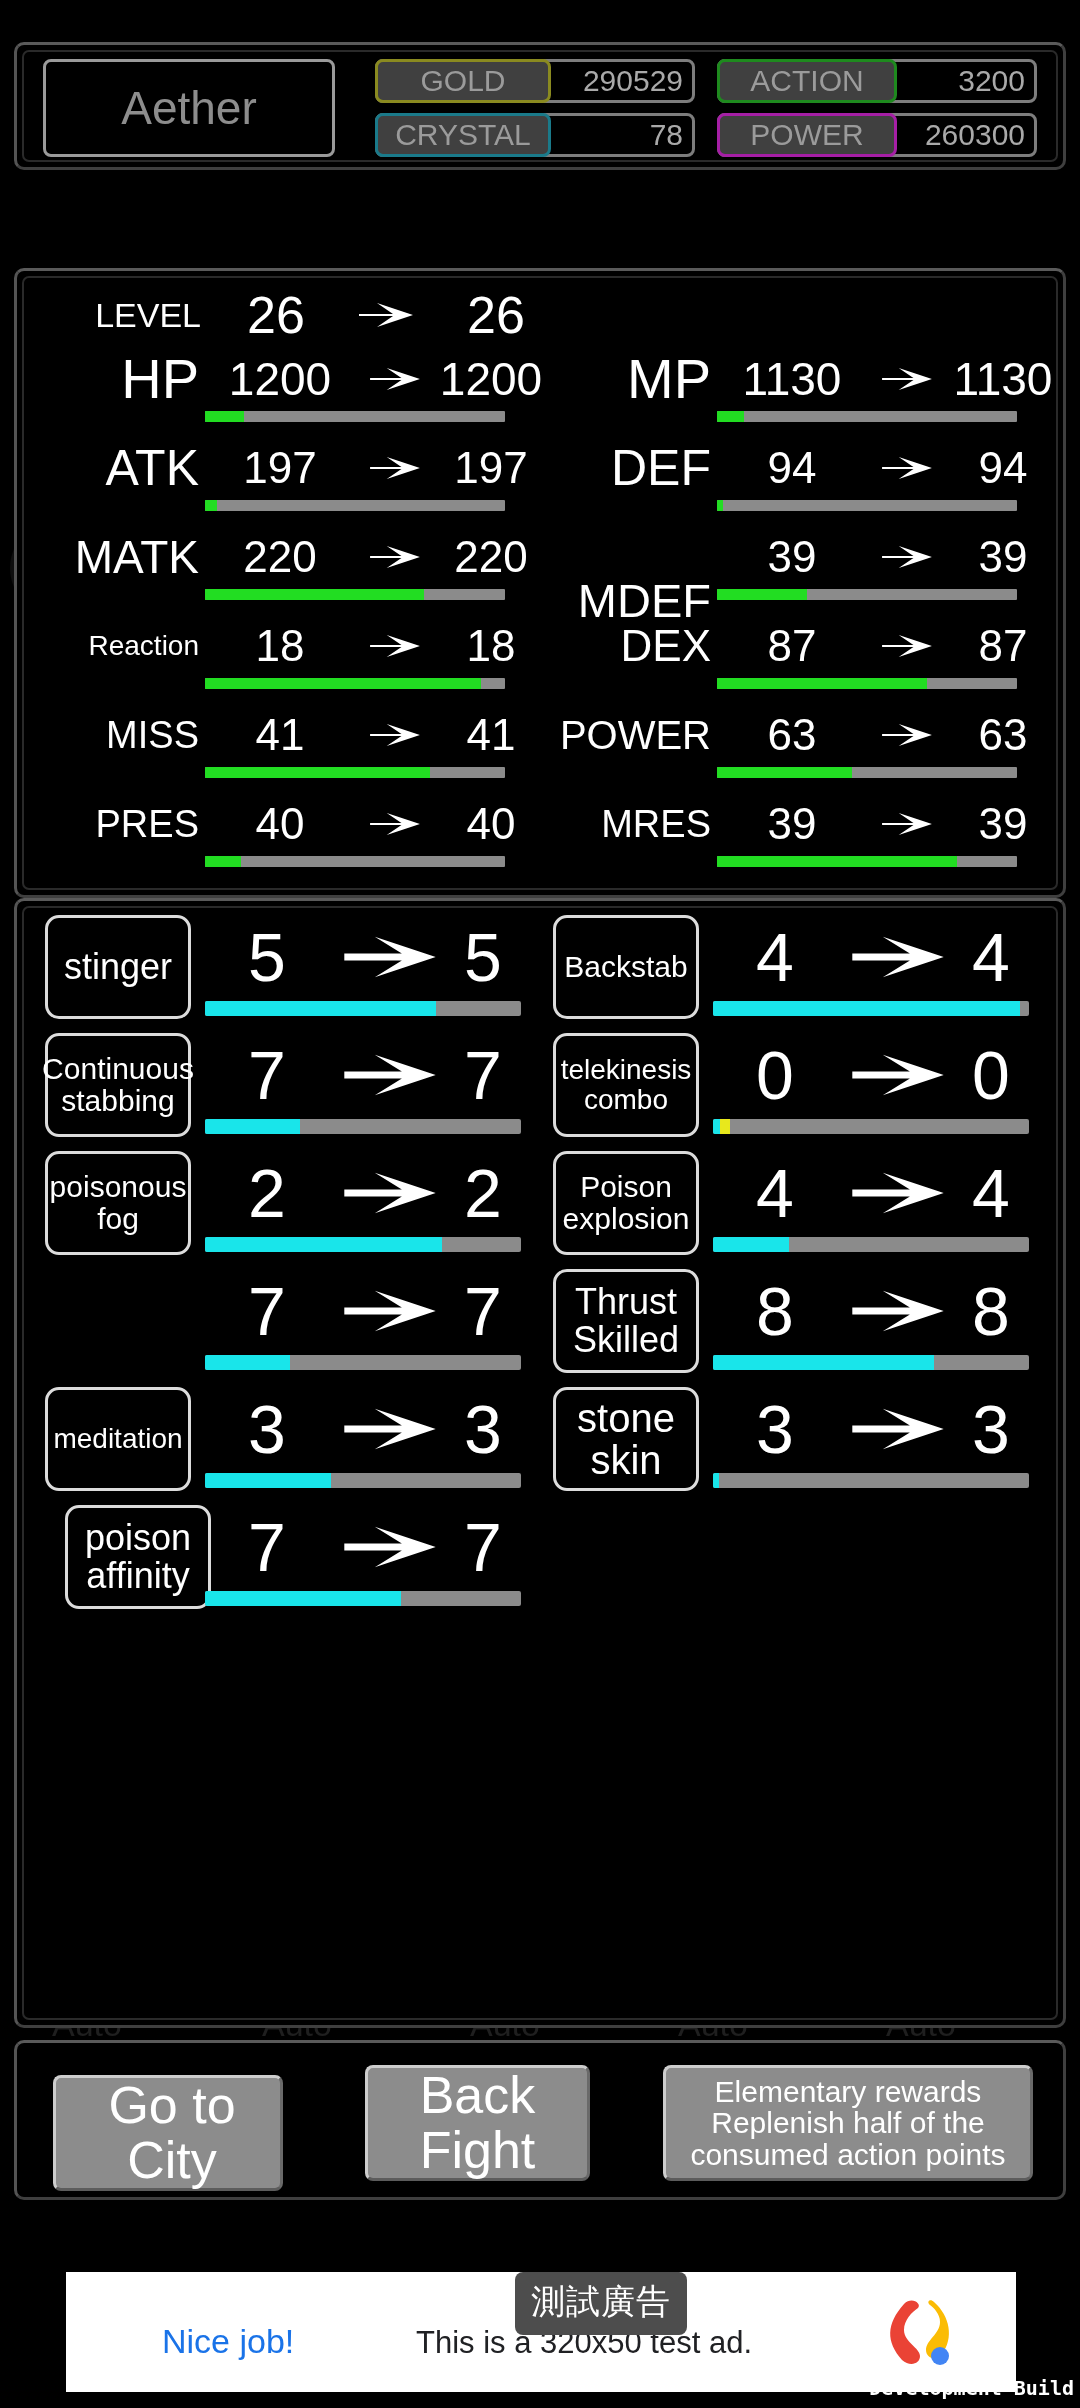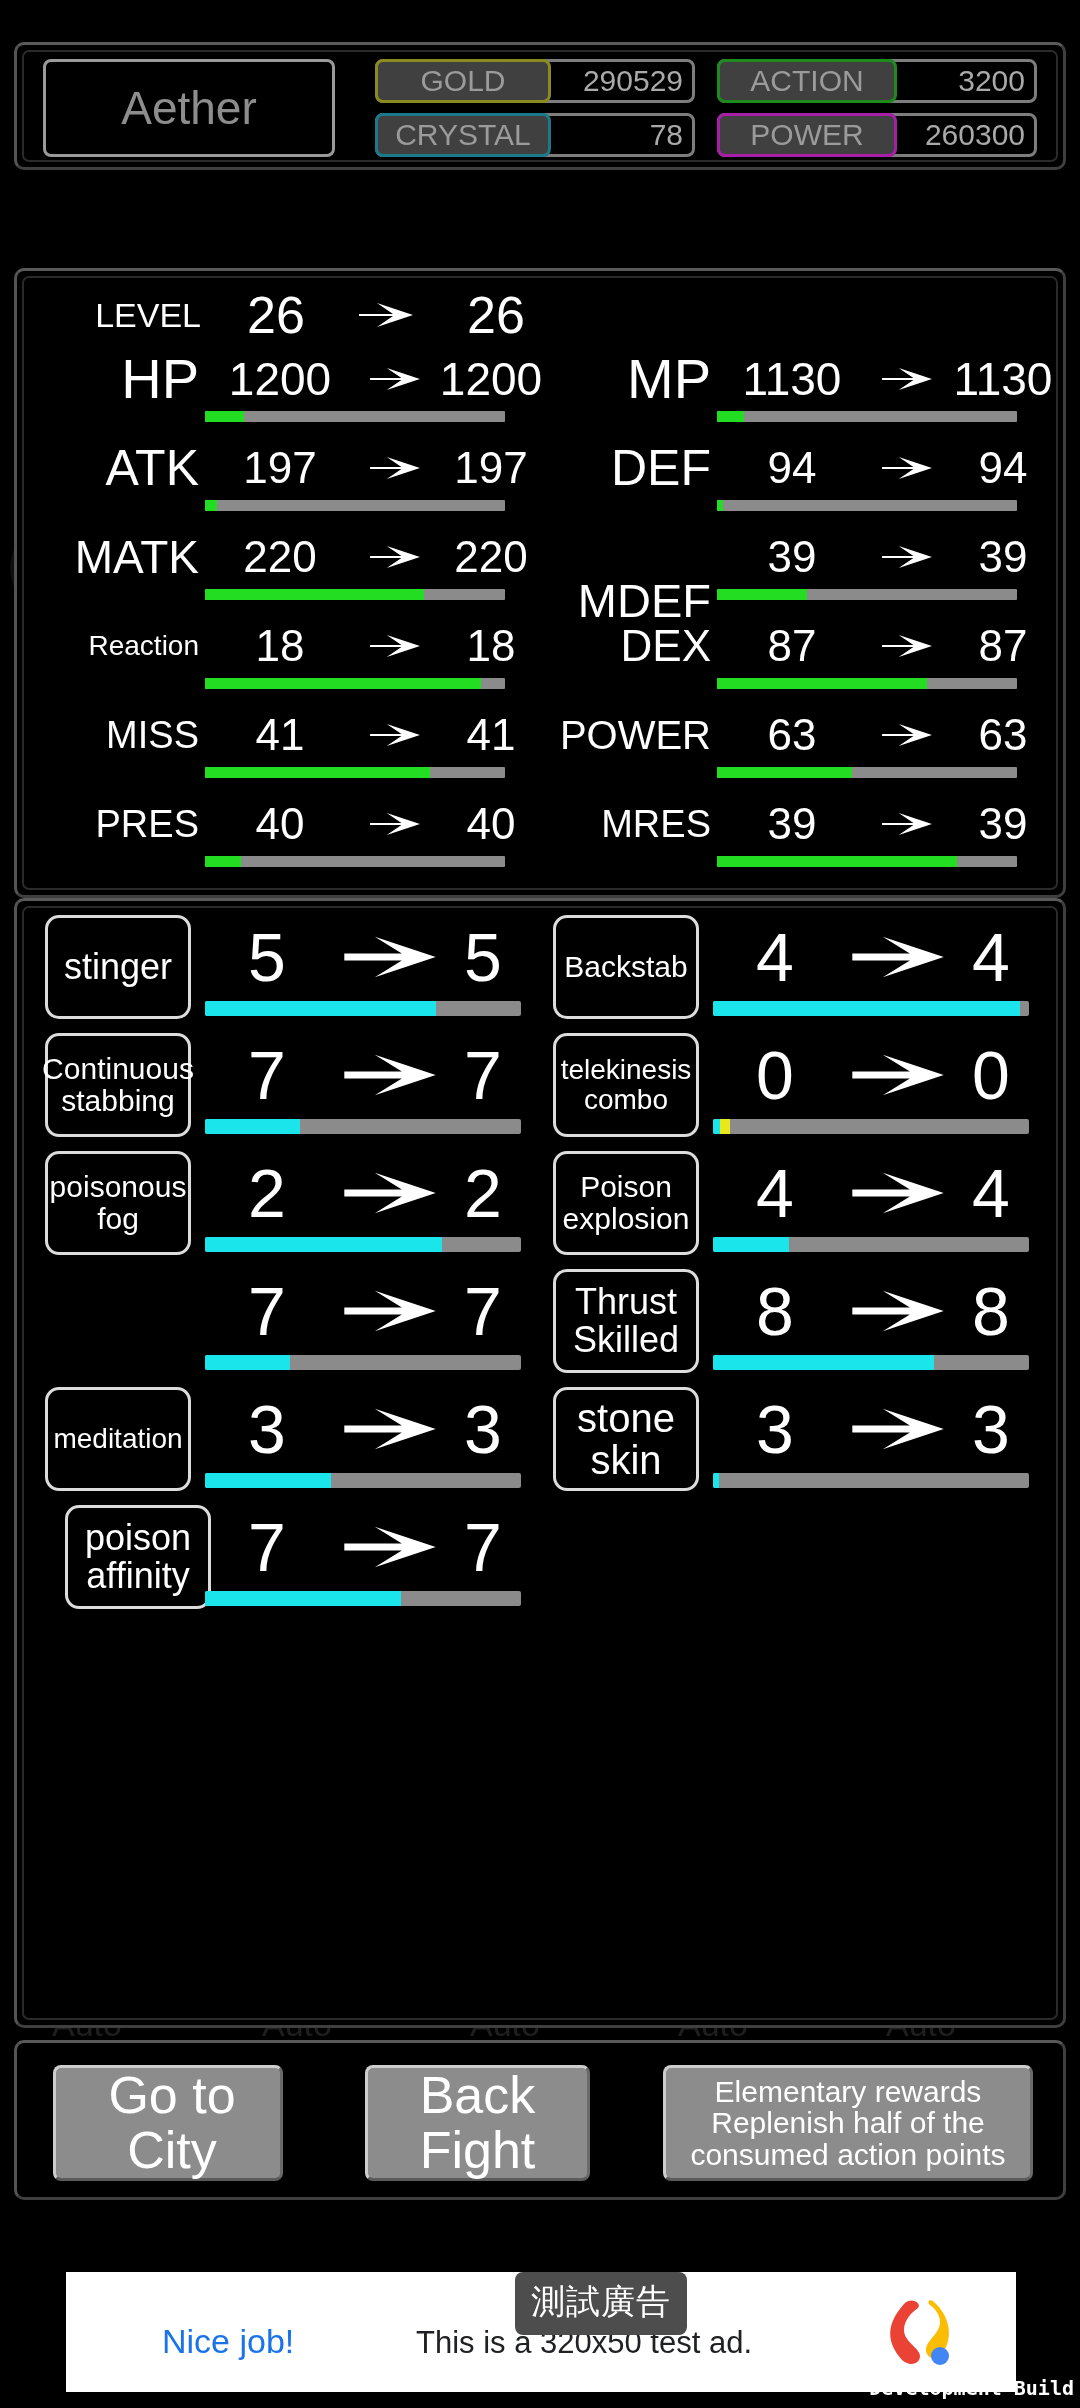--- a/index.html
+++ b/index.html
@@ -571,21 +571,21 @@
           </span>
           <span class="skill-b" style="left:404px; width:100px; height:80px; line-height:80px; font-size:68px;">3</span>
           <div class="skill-bar" style="top:90px;">
             <i style="width:2%"></i>
           </div>
         </div>
       </div>
   </div>
 
   <div class="panel" id="footer">
-    <div class="fbtn" style="left:36px; top:22px; width:230px; height:116px; font-size:52px;padding-left:8px;">Go to City</div>
+    <div class="fbtn" style="left:36px; top:32px; width:230px; height:116px; font-size:52px;padding-left:8px;">Go to City</div>
     <div class="fbtn" style="left:348px; top:22px; width:225px; height:116px; font-size:52px;">Back Fight</div>
     <div class="fbtn" style="left:646px; top:22px; width:370px; height:116px; font-size:30px; padding:0 10px;">Elementary rewards Replenish half of the consumed action points</div>
   </div>
 
   <div id="ad">
     <span id="ad-nice">Nice job!</span>
     <span id="ad-text">This is a 320x50 test ad.</span>
     <span id="ad-badge">測試廣告</span>
     <svg id="ad-logo" viewBox="0 0 76 76">
       <path d="M20 10 C2 30 2 48 18 66 C26 73 36 70 36 62 C36 54 20 48 20 36 C20 26 28 18 34 14 C38 10 28 2 20 10 Z" fill="#ea4335"></path>

